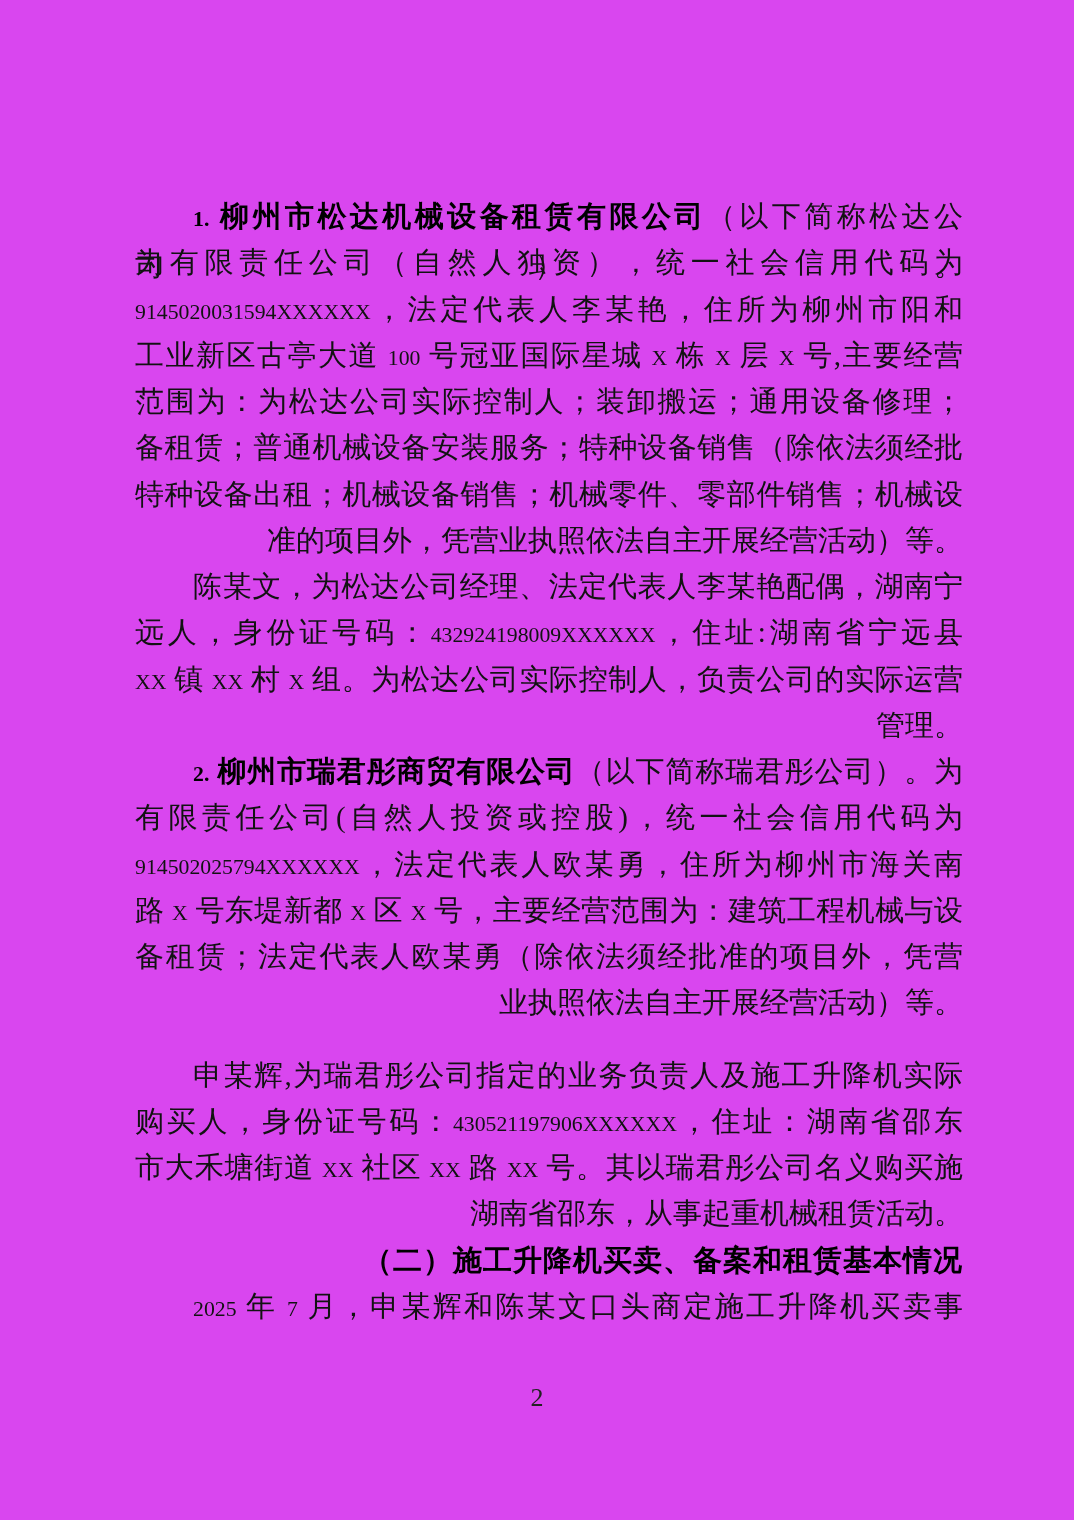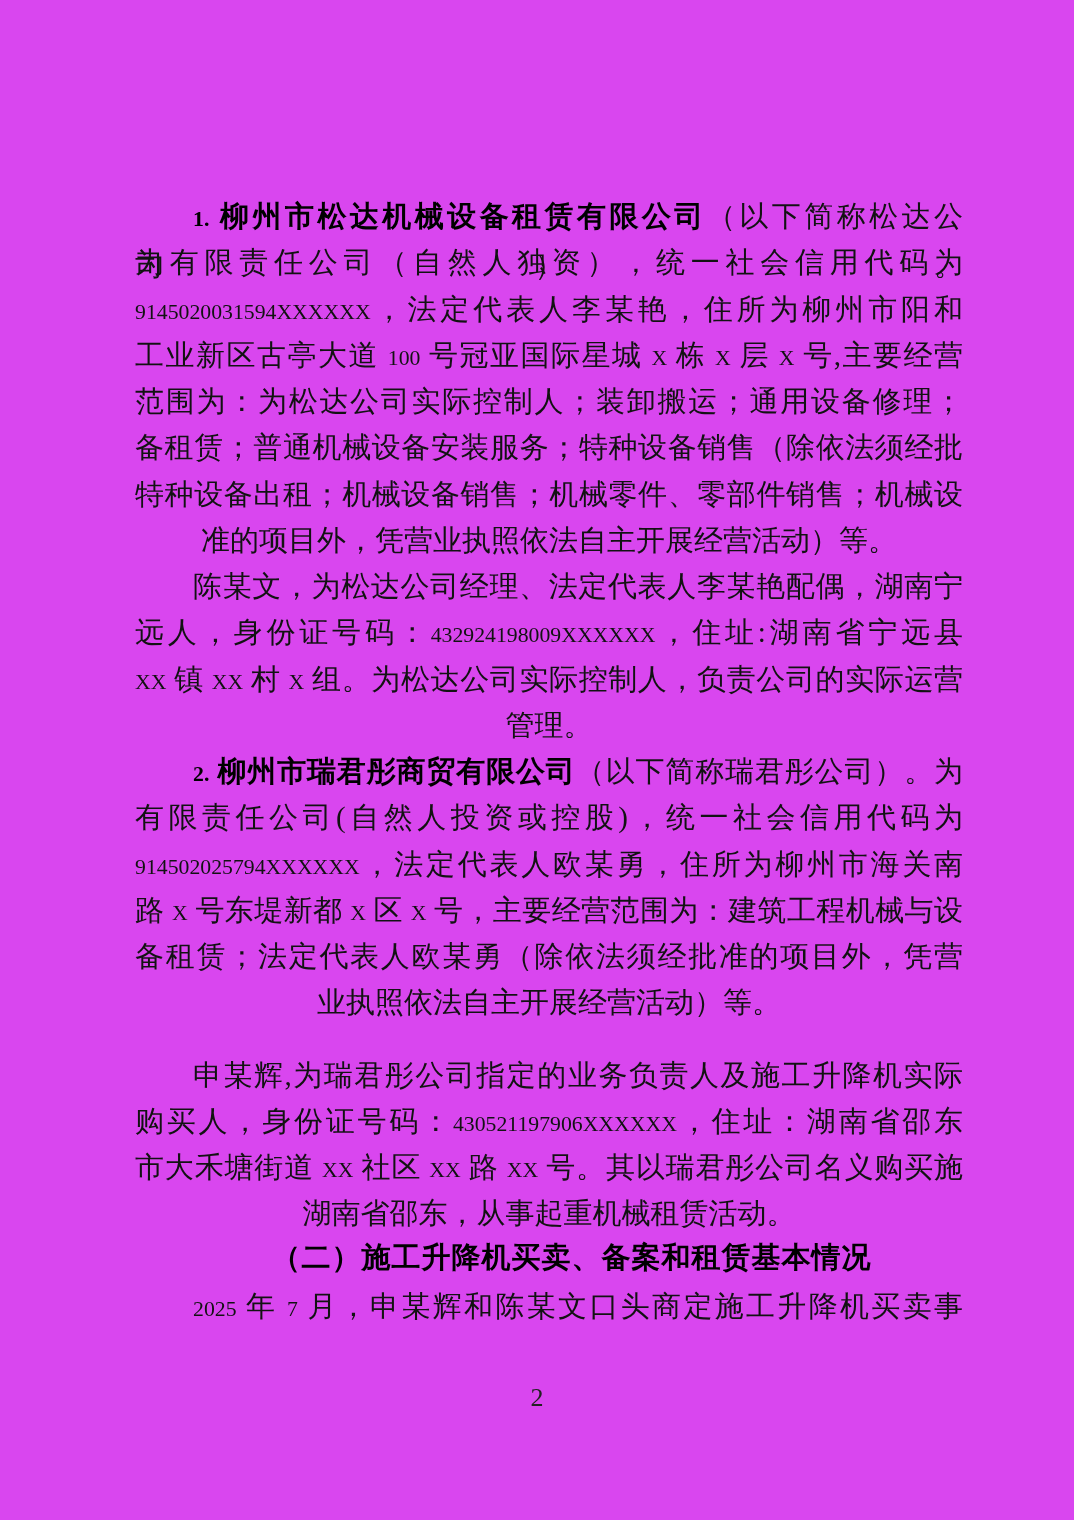--- a/index.html
+++ b/index.html
@@ -19,21 +19,21 @@
   .doc {
     position: absolute;
     left: 135px;
     top: 193px;
     width: 828px;
   }
   .line {
     height: 46.26px;
     line-height: 46.26px;
     font-size: 29px;
-    text-align: center;
+    text-align: right;
     letter-spacing: 0;
   }
   .line.justify {
     text-align: justify;
     text-align-last: justify;
     text-justify: inter-character;
   }
   .b {
     font-weight: bold;
     color: #000000;
@@ -75,17 +75,17 @@
       <div class="line justify" style="text-indent: 58px;"><span class="b"><span class="num">2.</span> 柳州市瑞君彤商贸有限公司</span><span>（以下简称瑞君彤公司）。为</span></div>
       <div class="line justify"><span>有限责任公司(自然人投资或控股)，统一社会信用代码为</span></div>
       <div class="line justify"><span><span class="num">914502025794XXXXXX</span>，法定代表人欧某勇，住所为柳州市海关南</span></div>
       <div class="line justify"><span>路 <span class="num">X</span> 号东堤新都 <span class="num">X</span> 区 <span class="num">X</span> 号，主要经营范围为：建筑工程机械与设</span></div>
       <div class="line justify"><span>备租赁；法定代表人欧某勇（除依法须经批准的项目外，凭营</span></div>
       <div class="line"><span>业执照依法自主开展经营活动）等。</span></div>
       <div class="line justify" style="text-indent: 58px; margin-top: 26px;"><span>申某辉,为瑞君彤公司指定的业务负责人及施工升降机实际</span></div>
       <div class="line justify"><span>购买人，身份证号码：<span class="num">430521197906XXXXXX</span>，住址：湖南省邵东</span></div>
       <div class="line justify"><span>市大禾塘街道 <span class="num">XX</span> 社区 <span class="num">XX</span> 路 <span class="num">XX</span> 号。其以瑞君彤公司名义购买施</span></div>
       <div class="line"><span>湖南省邵东，从事起重机械租赁活动。</span></div>
-      <div class="line heading" style="text-indent: 45px; font-family: Liberation Mono, monospace;"><span class="b">（二）施工升降机买卖、备案和租赁基本情况</span></div>
+      <div class="line heading" style="text-indent: 45px;"><span class="b">（二）施工升降机买卖、备案和租赁基本情况</span></div>
       <div class="line justify" style="text-indent: 58px;"><span><span class="num">2025</span> 年 <span class="num">7</span> 月，申某辉和陈某文口头商定施工升降机买卖事</span></div>
     </div>
   <div class="page-number">2</div>
 </div>
 
 </body></html>

